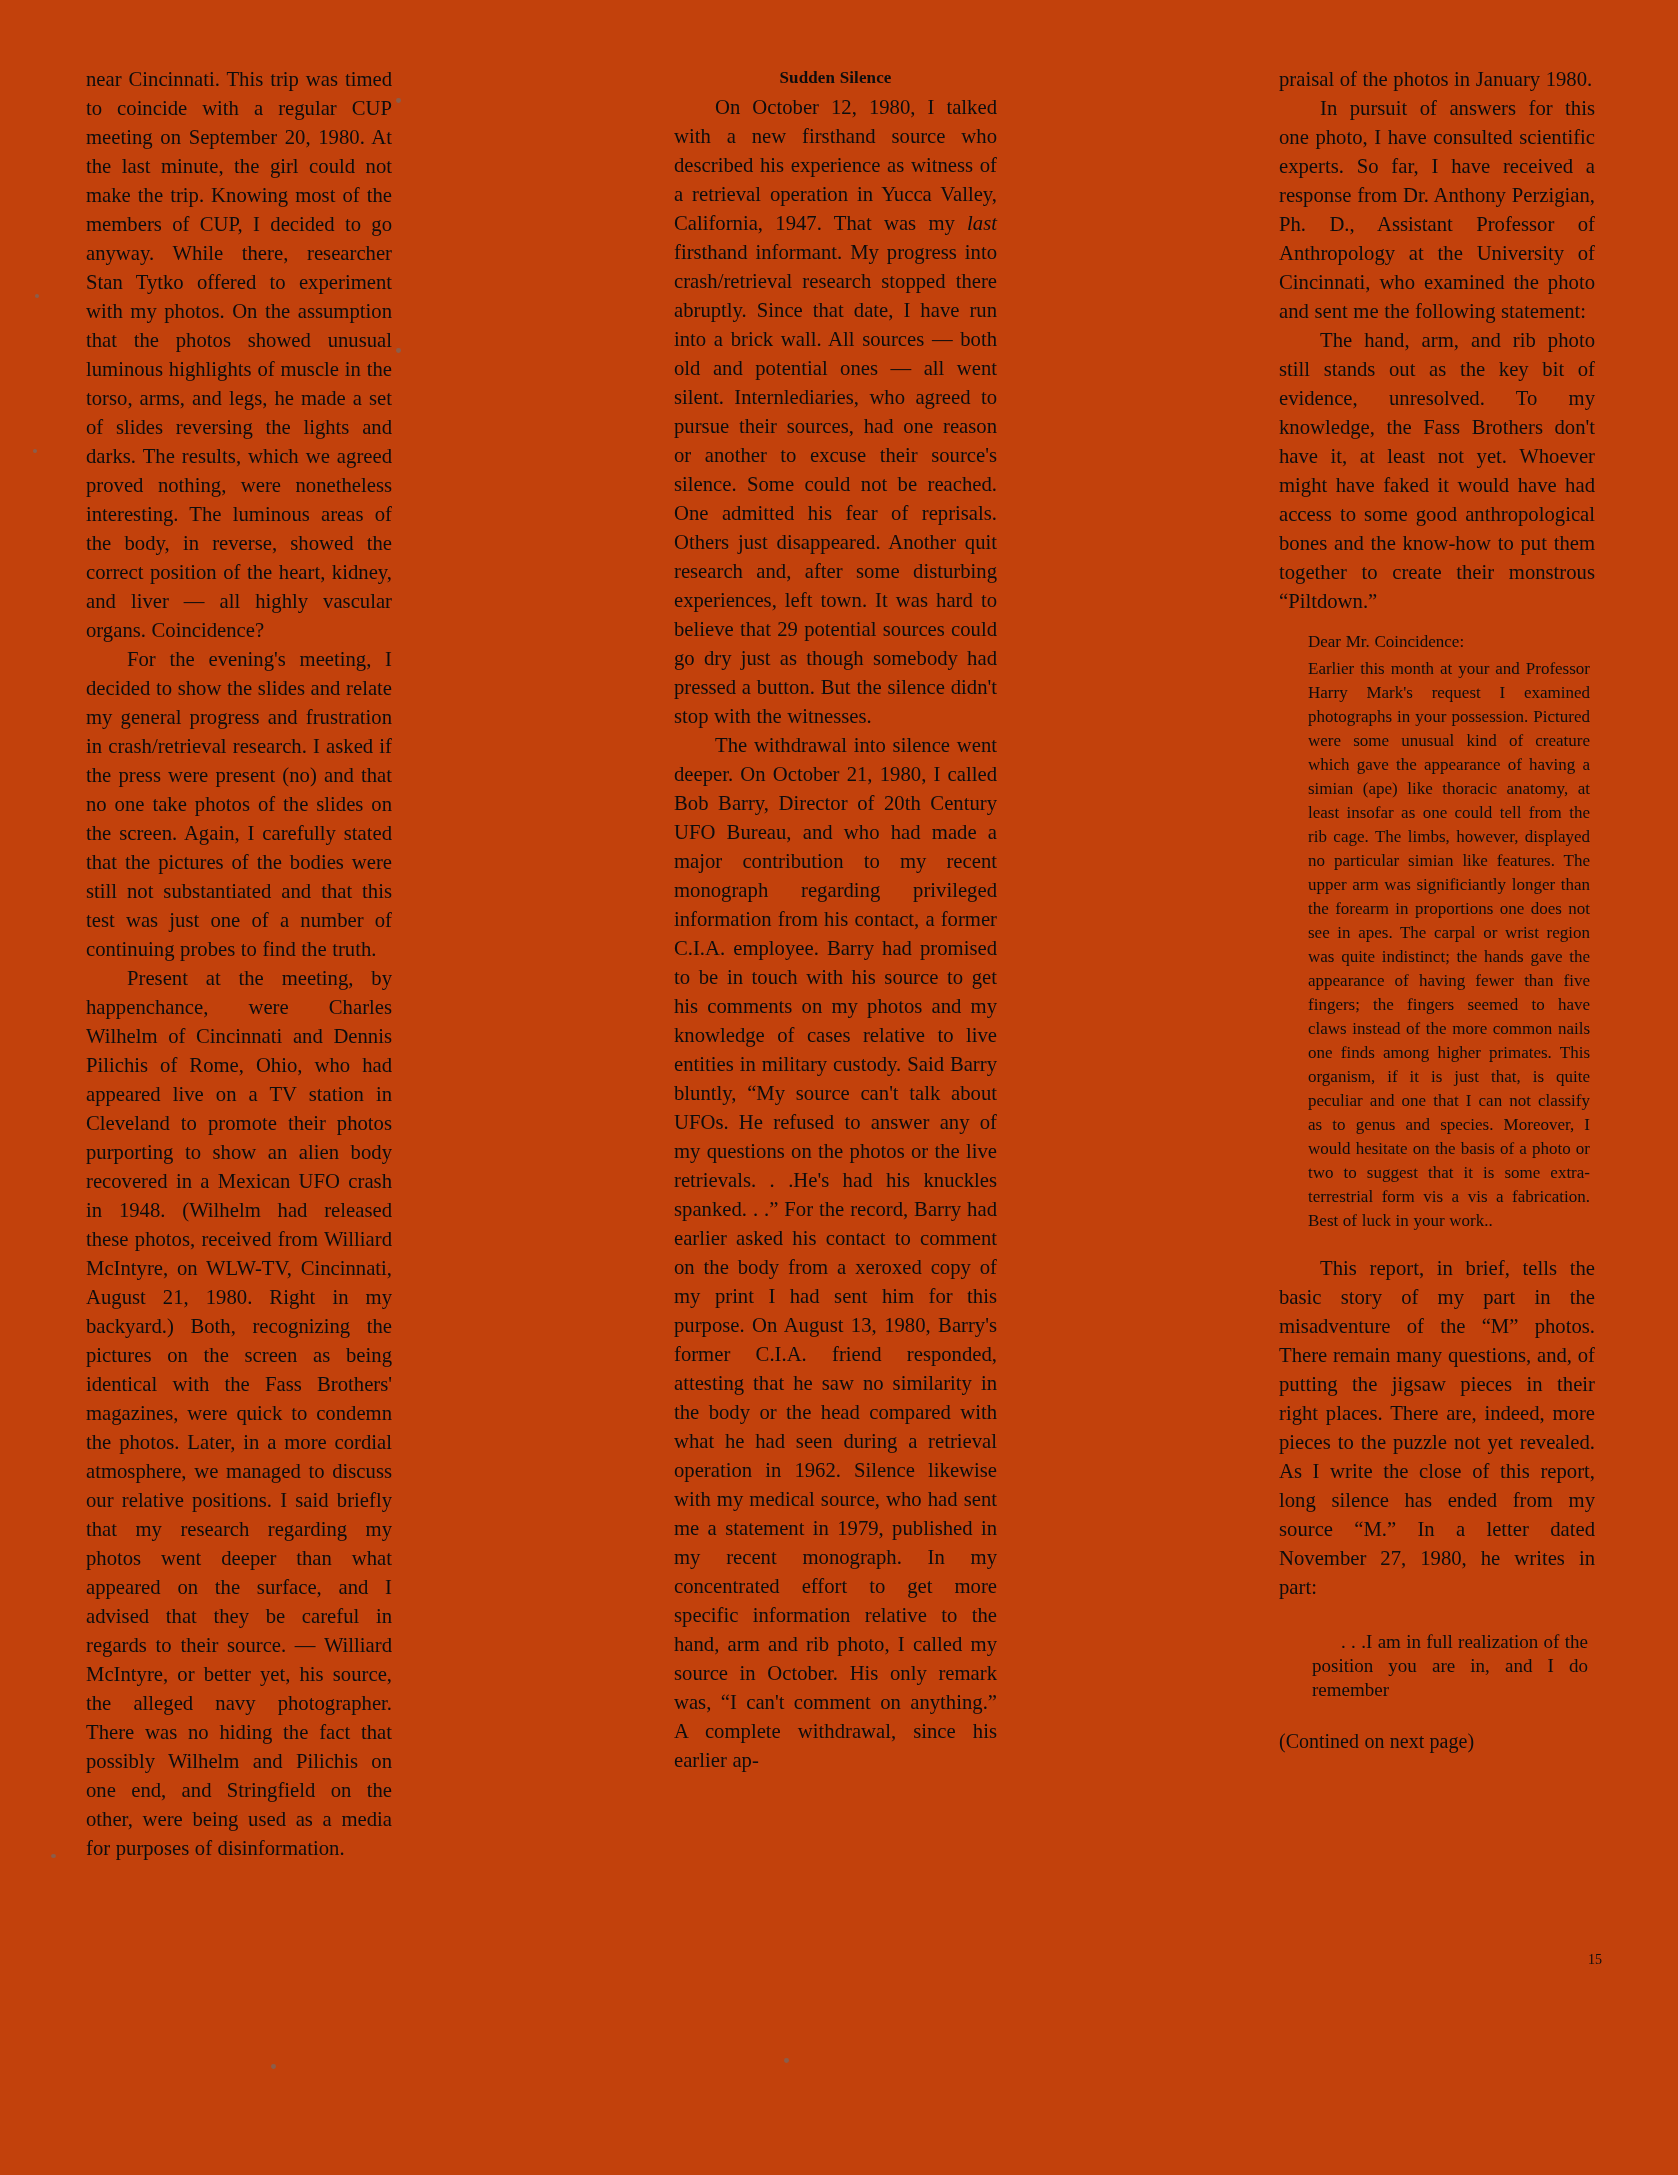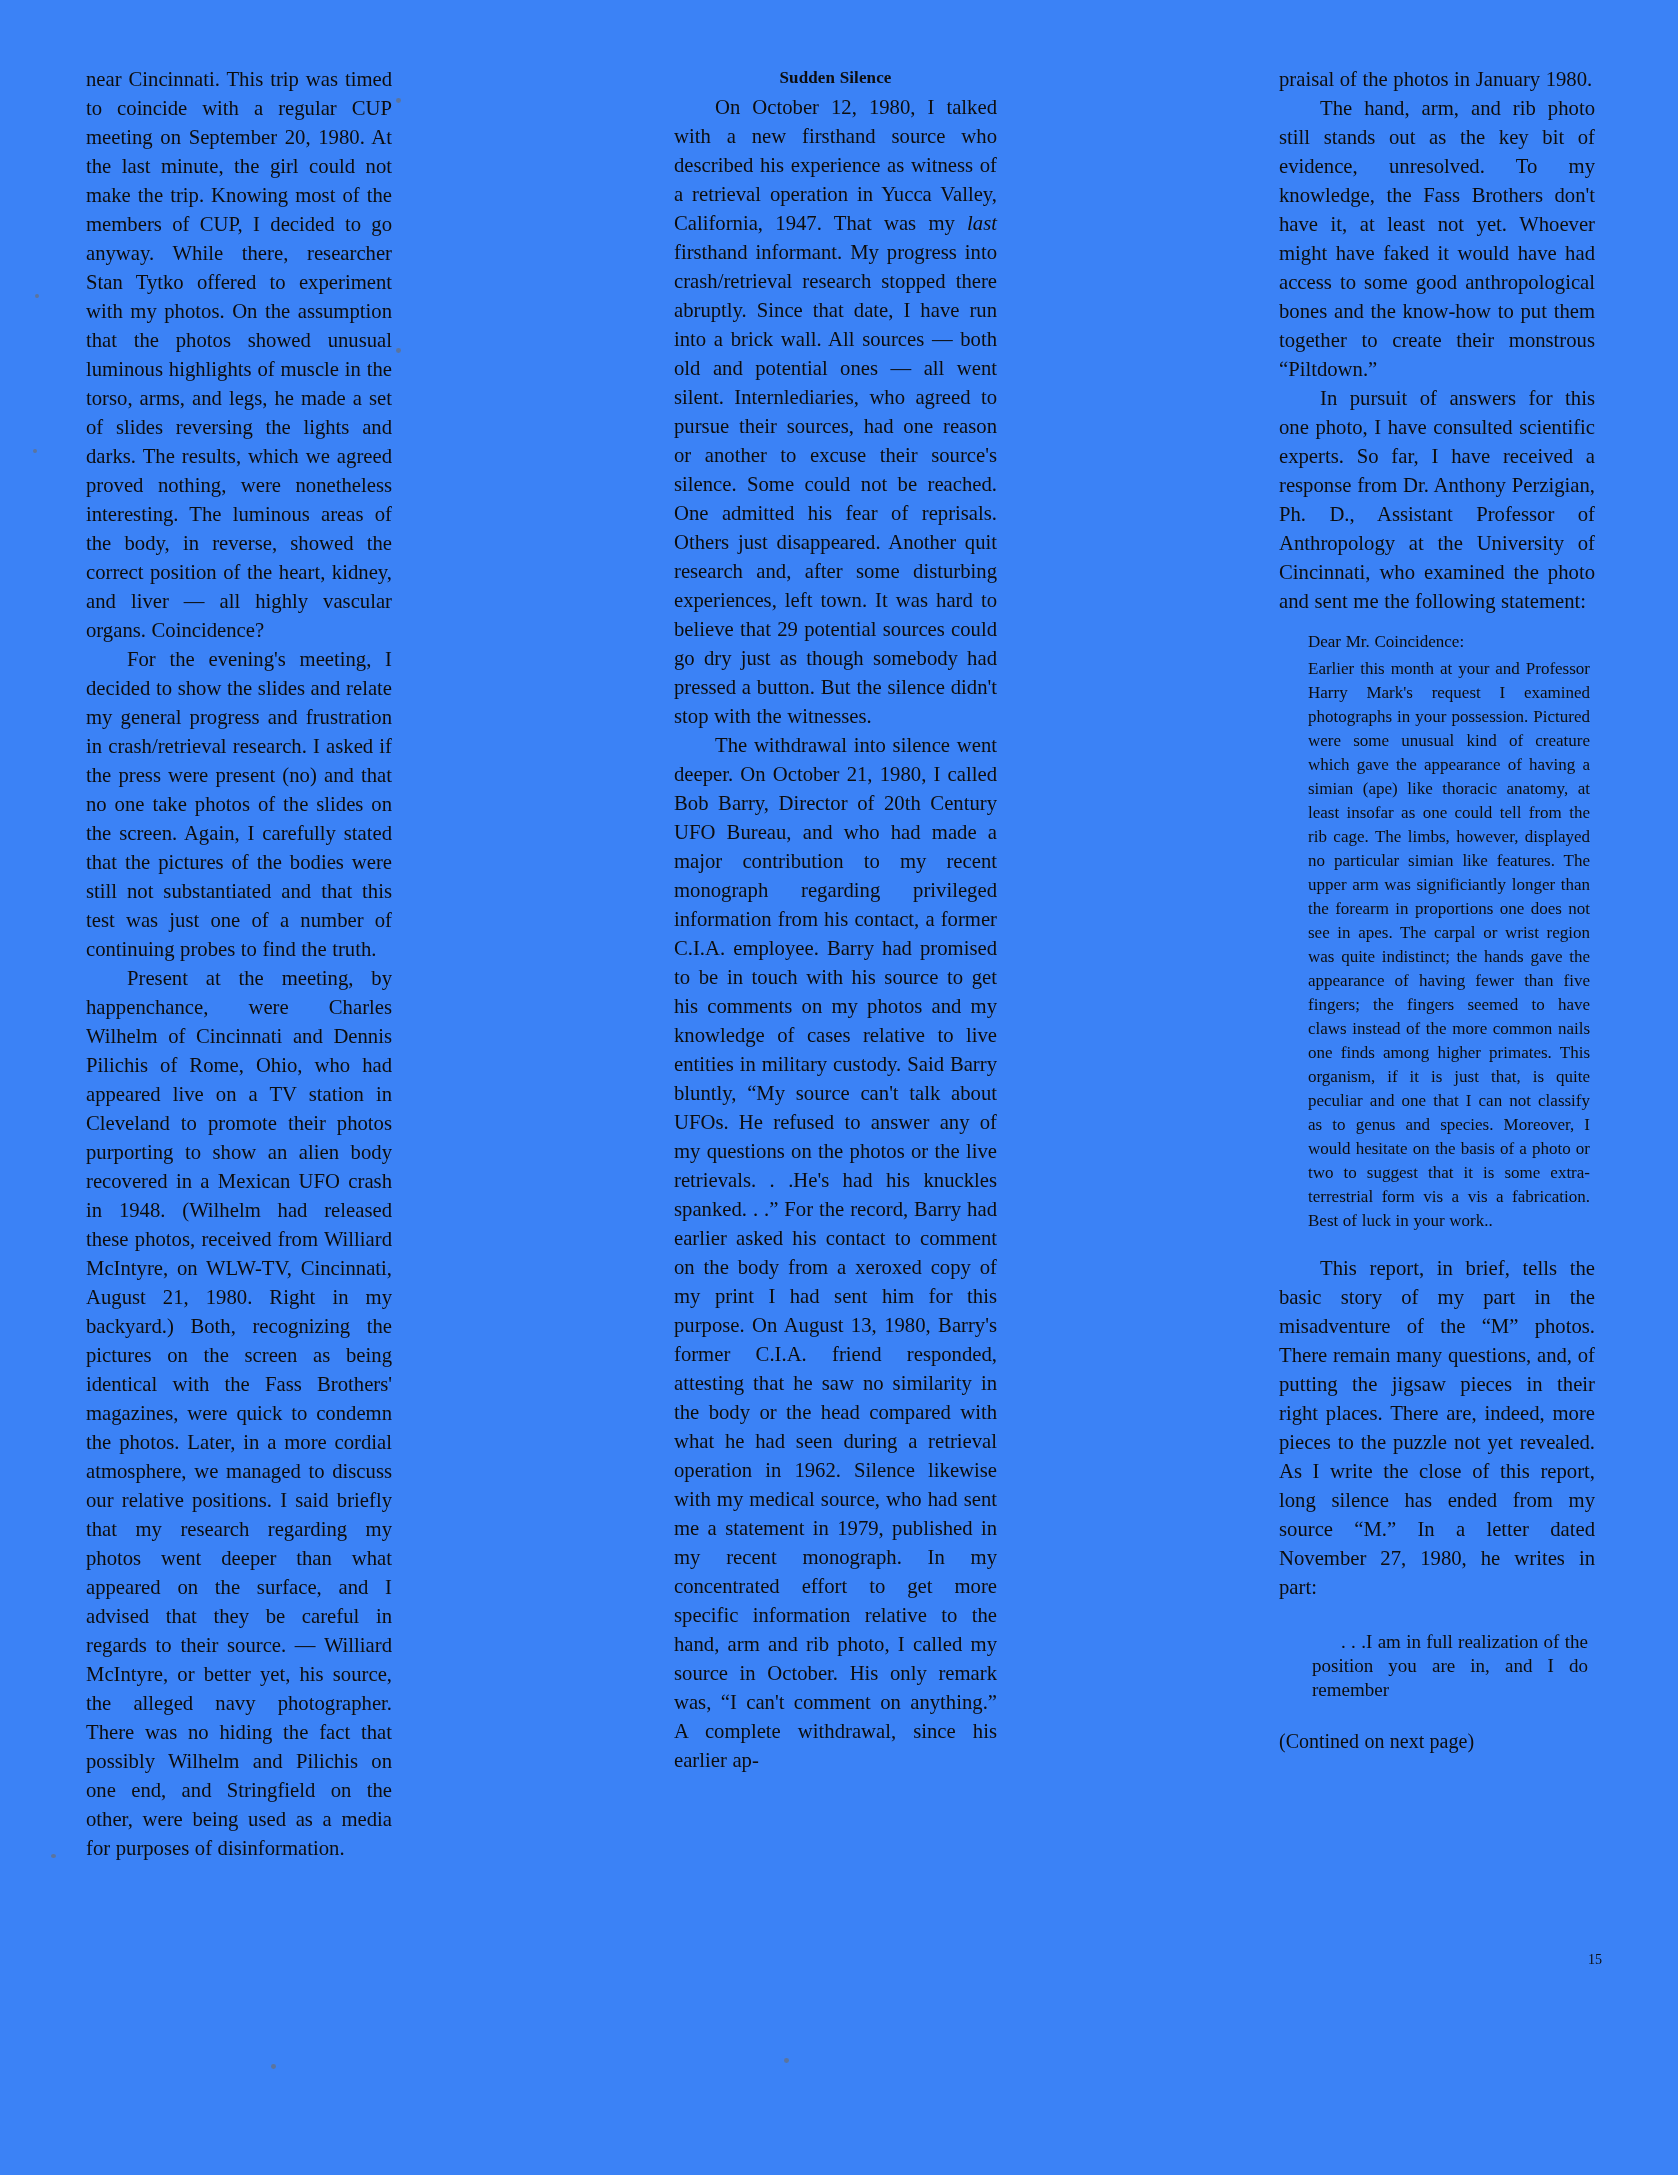--- a/index.html
+++ b/index.html
@@ -13,21 +13,21 @@
     font-family: "Liberation Serif", "DejaVu Serif", serif;
     color: #0d0d0d;
     position: relative;
     overflow: hidden;
   }
   .page {
     position: absolute;
     left: 0; top: 0;
     width: 1678px;
     height: 2176px;
-    background: #3b82f6;
+    background: #c2410c;
   }
   .columns {
     position: absolute;
     left: 86px;
     top: 65px;
     width: 1509px;
     display: flex;
     flex-direction: row;
     justify-content: space-between;
     align-items: flex-start;
@@ -131,22 +131,22 @@
     <div class="col mid">
       <div class="section-head">Sudden Silence</div>
       <p>
         <span>On October 12, 1980, I talked with a new firsthand source who described his experience as witness of a retrieval operation in Yucca Valley, California, 1947. That was my </span><em class="it">last</em><span> firsthand informant. My progress into crash/retrieval research stopped there abruptly. Since that date, I have run into a brick wall. All sources — both old and potential ones — all went silent. Internlediaries, who agreed to pursue their sources, had one reason or another to excuse their source's silence. Some could not be reached. One admitted his fear of reprisals. Others just disappeared. Another quit research and, after some disturbing experiences, left town. It was hard to believe that 29 potential sources could go dry just as though somebody had pressed a button. But the silence didn't stop with the witnesses.</span>
       </p>
       <p>The withdrawal into silence went deeper. On October 21, 1980, I called Bob Barry, Director of 20th Century UFO Bureau, and who had made a major contribution to my recent monograph regarding privileged information from his contact, a former C.I.A. employee. Barry had promised to be in touch with his source to get his comments on my photos and my knowledge of cases relative to live entities in military custody. Said Barry bluntly, “My source can't talk about UFOs. He refused to answer any of my questions on the photos or the live retrievals. . .He's had his knuckles spanked. . .” For the record, Barry had earlier asked his contact to comment on the body from a xeroxed copy of my print I had sent him for this purpose. On August 13, 1980, Barry's former C.I.A. friend responded, attesting that he saw no similarity in the body or the head compared with what he had seen during a retrieval operation in 1962. Silence likewise with my medical source, who had sent me a statement in 1979, published in my recent monograph. In my concentrated effort to get more specific information relative to the hand, arm and rib photo, I called my source in October. His only remark was, “I can't comment on anything.” A complete withdrawal, since his earlier ap-</p>
     </div>
 
     <div class="col right">
       <p class="noindent">praisal of the photos in January 1980.</p>
+      <p>In pursuit of answers for this one photo, I have consulted scientific experts. So far, I have received a response from Dr. Anthony Perzigian, Ph. D., Assistant Professor of Anthropology at the University of Cincinnati, who examined the photo and sent me the following statement:</p>
       <p>The hand, arm, and rib photo still stands out as the key bit of evidence, unresolved. To my knowledge, the Fass Brothers don't have it, at least not yet. Whoever might have faked it would have had access to some good anthropological bones and the know-how to put them together to create their monstrous “Piltdown.”</p>
-      <p>In pursuit of answers for this one photo, I have consulted scientific experts. So far, I have received a response from Dr. Anthony Perzigian, Ph. D., Assistant Professor of Anthropology at the University of Cincinnati, who examined the photo and sent me the following statement:</p>
 
       <div class="letter">
         <p class="salutation">Dear Mr. Coincidence:</p>
         <p>Earlier this month at your and Professor Harry Mark's request I examined photographs in your possession. Pictured were some unusual kind of creature which gave the appearance of having a simian (ape) like thoracic anatomy, at least insofar as one could tell from the rib cage. The limbs, however, displayed no particular simian like features. The upper arm was significiantly longer than the forearm in proportions one does not see in apes. The carpal or wrist region was quite indistinct; the hands gave the appearance of having fewer than five fingers; the fingers seemed to have claws instead of the more common nails one finds among higher primates. This organism, if it is just that, is quite peculiar and one that I can not classify as to genus and species. Moreover, I would hesitate on the basis of a photo or two to suggest that it is some extra-terrestrial form vis a vis a fabrication. Best of luck in your work..</p>
       </div>
 
       <p style="margin-top:21.6px;">This report, in brief, tells the basic story of my part in the misadventure of the “M” photos. There remain many questions, and, of putting the jigsaw pieces in their right places. There are, indeed, more pieces to the puzzle not yet revealed. As I write the close of this report, long silence has ended from my source “M.” In a letter dated November 27, 1980, he writes in part:</p>
 
       <p class="quote-small">. . .I am in full realization of the position you are in, and I do remember</p>
 

